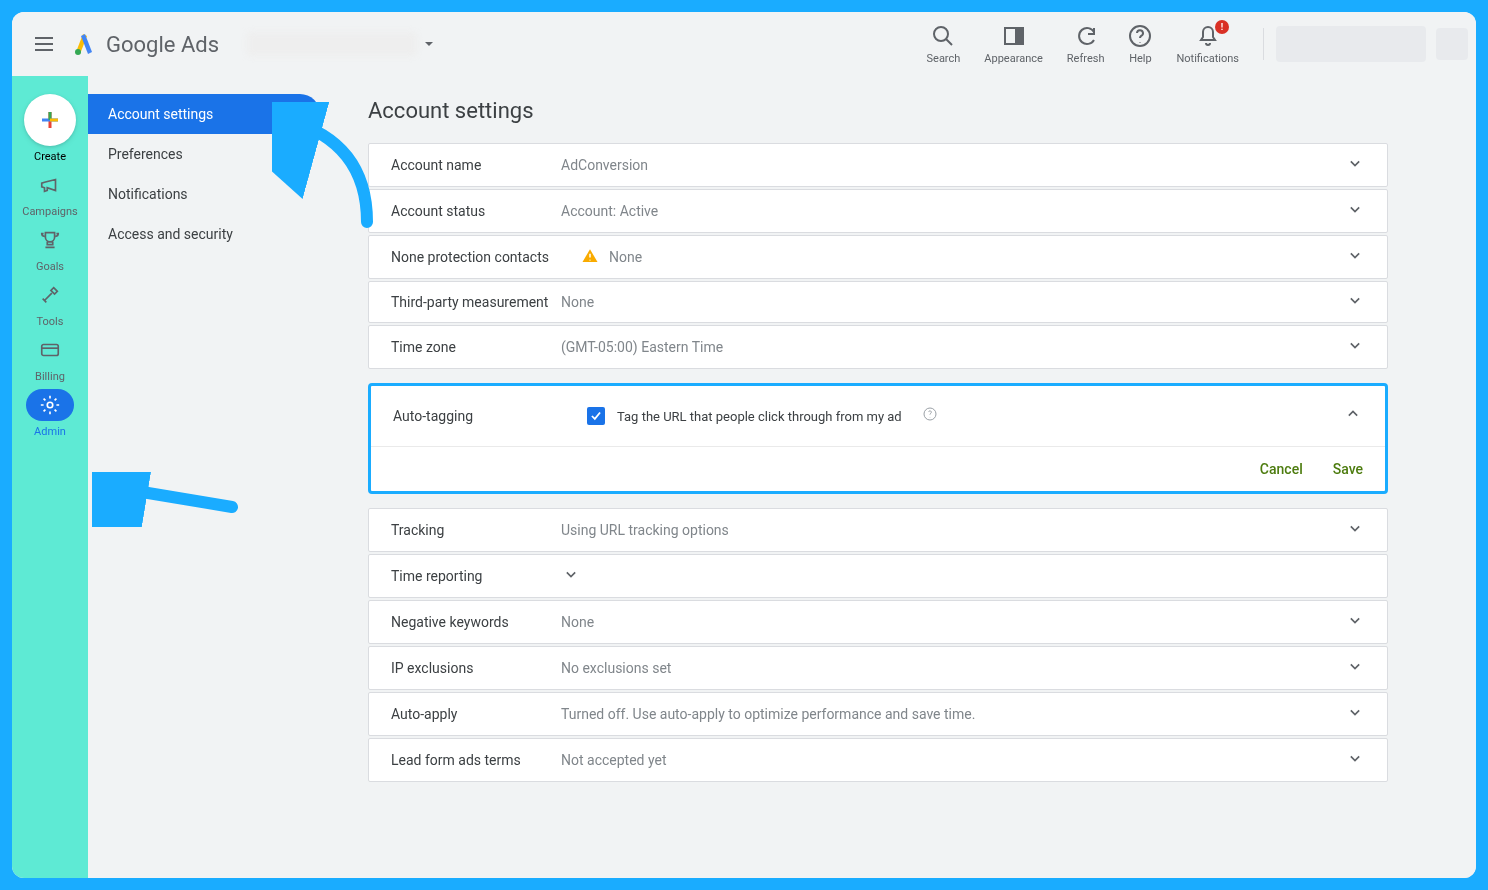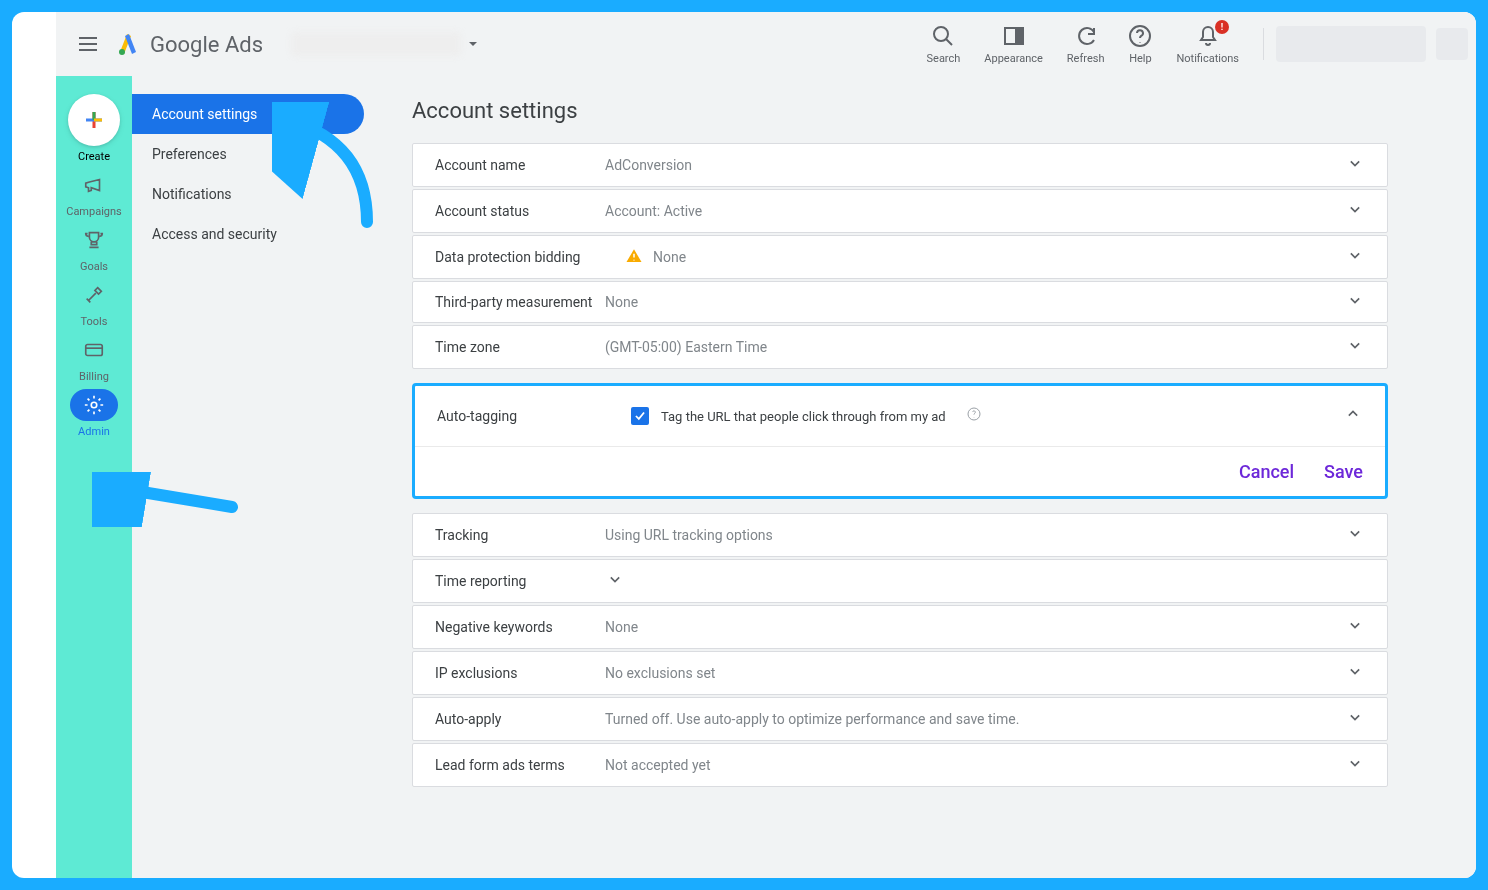--- a/index.html
+++ b/index.html
@@ -1,17 +1,17 @@
 <!DOCTYPE html>
 <html><head>
 <meta charset="utf-8">
 <style>
 * { box-sizing: border-box; margin: 0; padding: 0; font-family: 'Google Sans', Roboto, Arial, sans-serif; }
 body { background: #1aacff; padding: 12px; }
-.outer { background: #fff; border-radius: 12px; width: 1464px; height: 866px; overflow: hidden; position: relative; padding-left: 44px; }
+.outer { background: #fff; border-radius: 12px; width: 1464px; height: 866px; overflow: hidden; position: relative; }
 .app { background: #f1f3f4; width: 100%; height: 100%; display: flex; flex-direction: column; }
 
 
 .header { height: 64px; display: flex; align-items: center; padding: 0 8px; background: #f1f3f4; }
 .hamburger { width: 48px; height: 48px; display: flex; align-items: center; justify-content: center; cursor: pointer; }
 .hamburger svg { width: 24px; height: 24px; }
 .logo-wrap { display: flex; align-items: center; gap: 10px; margin-left: 4px; }
 .logo-icon { width: 24px; height: 24px; position: relative; }
 .logo-text { font-size: 22px; color: #5f6368; font-weight: 400; }
 .acct-selector { margin-left: 20px; display: flex; align-items: center; gap: 6px; cursor: pointer; padding: 4px 8px; }
@@ -55,21 +55,21 @@
 
 .auto-tag-card { background: #fff; border: 3px solid #1aacff; border-radius: 4px; overflow: hidden; display: flex; flex-direction: column; }
 .auto-tag-top { display: flex; align-items: center; padding: 18px 22px; }
 .checkbox-wrap { display: flex; align-items: center; gap: 12px; }
 .checkbox { width: 18px; height: 18px; background: #1a73e8; border-radius: 2px; display: flex; align-items: center; justify-content: center; }
 .checkbox svg { width: 14px; height: 14px; }
 .check-label { font-size: 13px; color: #3c4043; }
 .help-icon { margin-left: 8px; color: #9aa0a6; }
 .help-icon svg { width: 16px; height: 16px; }
 .auto-tag-actions { display: flex; justify-content: flex-end; gap: 30px; padding: 14px 22px; border-top: 1px solid #eaeaea; }
-.link-btn { color: #6d28d9; font-size: 18px; cursor: pointer; font-weight: 500; }
+.link-btn { color: #4d7c0f; font-size: 14px; cursor: pointer; font-weight: 500; }
 
 .spacer { height: 10px; }
 
 
 .arrow1 { position: absolute; top: 90px; left: 260px; pointer-events: none; }
 .arrow2 { position: absolute; top: 460px; left: 80px; pointer-events: none; }
 </style>
 </head>
 <body>
 
@@ -217,21 +217,21 @@
 
       <div class="setting-row">
         <div class="setting-label">Account status</div>
         <div class="setting-value">Account: Active</div>
         <div class="expand-icon"><svg viewBox="0 0 24 24">
                   <path d="M7 10 l5 5 5-5" stroke="currentColor" stroke-width="2" fill="none"></path>
                 </svg></div>
       </div>
 
       <div class="setting-row">
-        <div class="setting-label" style="width:190px">Data protection bidding</div>
+        <div class="setting-label" style="width:190px">None protection contacts</div>
         <div class="setting-value">
           <span class="warn-icon"><svg viewBox="0 0 24 24">
                     <path d="M12 3 L22 20 H2 Z" fill="#f9ab00"></path>
                     <path d="M12 9 v5 M12 17 v1" stroke="#fff" stroke-width="2"></path>
                   </svg></span>
           <span>None</span>
         </div>
         <div class="expand-icon"><svg viewBox="0 0 24 24">
                   <path d="M7 10 l5 5 5-5" stroke="currentColor" stroke-width="2" fill="none"></path>
                 </svg></div>

